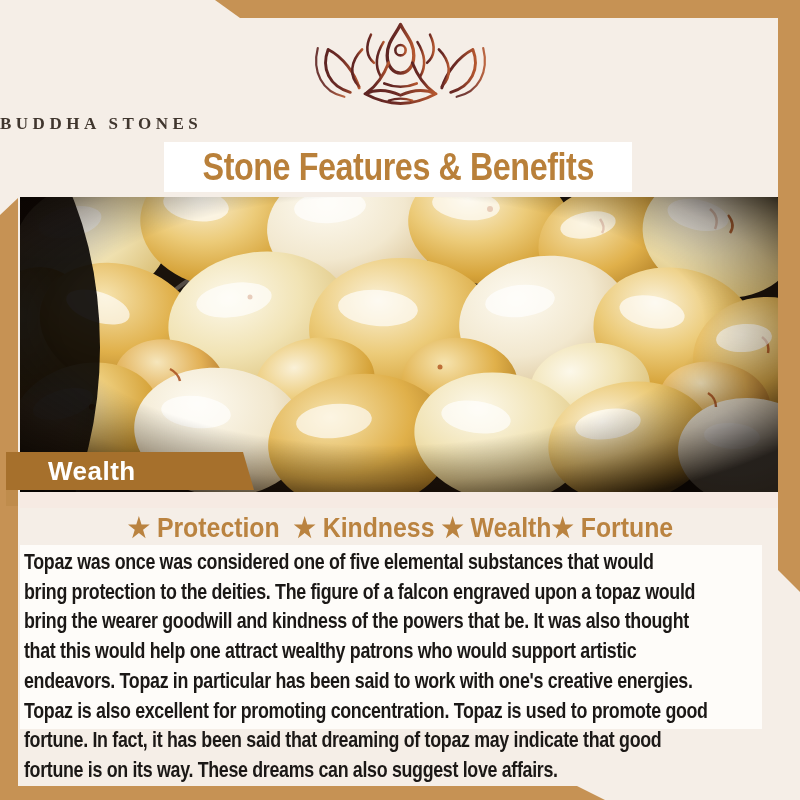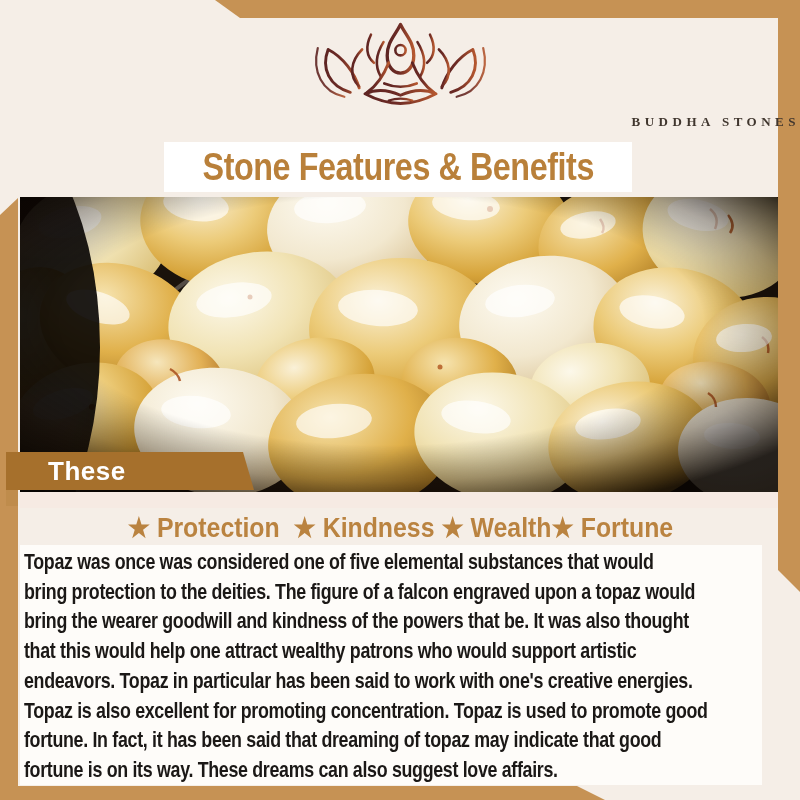--- a/index.html
+++ b/index.html
@@ -14,22 +14,22 @@
   #frame-right{right:0;top:0;width:22px;height:592px;
                clip-path:polygon(0 0,100% 0,100% 100%,0 calc(100% - 22px));}
   #frame-left{left:0;top:198px;width:18px;height:602px;
               clip-path:polygon(0 17px,100% 0,100% 100%,0 100%);}
   #frame-bottom{left:0;top:786px;width:605px;height:14px;
                 clip-path:polygon(0 0,577px 0,100% 100%,0 100%);}
 
   
   #logo-wrap{left:0;top:16px;width:800px;height:98px;display:flex;
              justify-content:center;align-items:center;}
-  #brand-name{left:0;top:114px;width:800px;text-align:right;
-              font-family:"Liberation Serif",serif;font-size:13px;font-weight:600;
+  #brand-name{left:0;top:114px;width:800px;text-align:left;
+              font-family:"Liberation Serif",serif;font-size:17px;font-weight:600;
               letter-spacing:4.5px;color:#40362e;}
 
   
   #banner{left:164px;top:142px;width:468px;height:50px;background:#ffffff;
           display:flex;align-items:center;justify-content:center;}
   #banner-title{font-size:38px;font-weight:700;color:#b9803a;white-space:nowrap;
                 transform:scaleX(.85);letter-spacing:-.5px;}
 
   
   #photo{left:20px;top:197px;width:758px;height:295px;background:#14100a;}
@@ -44,21 +44,21 @@
                 letter-spacing:.5px;}
   #ribbon-fold{left:6px;top:490px;width:12px;height:16px;background:#bf8c4c;}
 
   
   #benefits{left:0;top:506px;width:800px;height:38px;display:flex;
             justify-content:center;align-items:flex-end;}
   #benefits-text{font-size:27px;font-weight:700;color:#ba8340;white-space:pre;
                  transform:scaleX(.92);}
 
   
-  #desc-panel{left:20px;top:545px;width:742px;height:240px;background:#fefcf9;}
+  #desc-panel{left:20px;top:545px;width:742px;height:184px;background:#fefcf9;}
   #desc-text{position:absolute;left:4px;top:2px;width:935px;
              font-size:22.3px;font-weight:700;line-height:29.7px;color:#1b1816;
              letter-spacing:-.4px;white-space:pre-line;
              transform:scaleX(.8);transform-origin:0 0;}
 </style>
 </head>
 <body>
 
 <div class="abs frame" id="frame-top"></div>
 <div class="abs frame" id="frame-right"></div>
@@ -215,21 +215,21 @@
       <ellipse cx="588" cy="227" rx="33" ry="15" transform="rotate(-8 588 227)"></ellipse>
       <ellipse cx="712" cy="239" rx="28" ry="13" transform="rotate(4 712 239)"></ellipse>
     </g>
 
     <ellipse cx="-70" cy="150" rx="150" ry="260" fill="rgba(6,3,2,.9)"></ellipse>
     <rect x="0" y="0" width="758" height="295" fill="url(#vg)"></rect>
   </svg>
 </div>
 
 <div class="abs" id="ribbon">
-  <span id="ribbon-label">These</span>
+  <span id="ribbon-label">Wealth</span>
 </div>
 <div class="abs" id="ribbon-fold"></div>
 
 <div class="abs" id="benefits">
   <span id="benefits-text">★ Protection  ★ Kindness ★ Wealth★ Fortune</span>
 </div>
 
 <div class="abs" id="desc-panel">
   <div id="desc-text">Topaz was once was considered one of five elemental substances that would
 bring protection to the deities. The figure of a falcon engraved upon a topaz would

